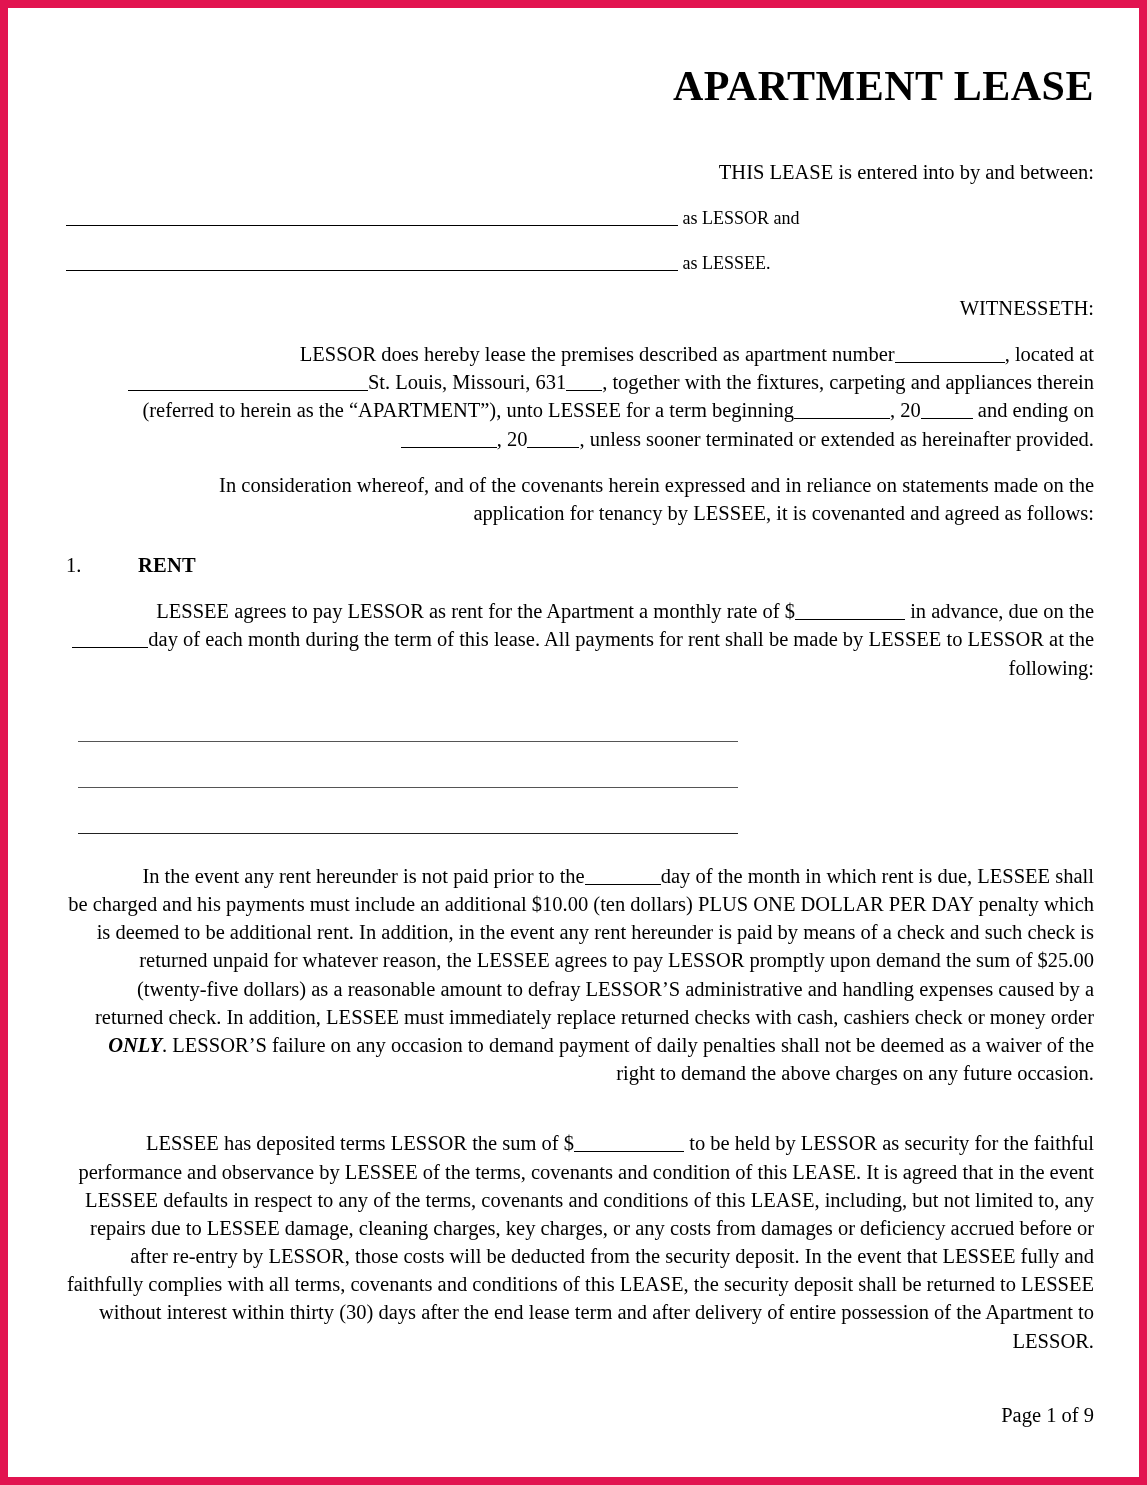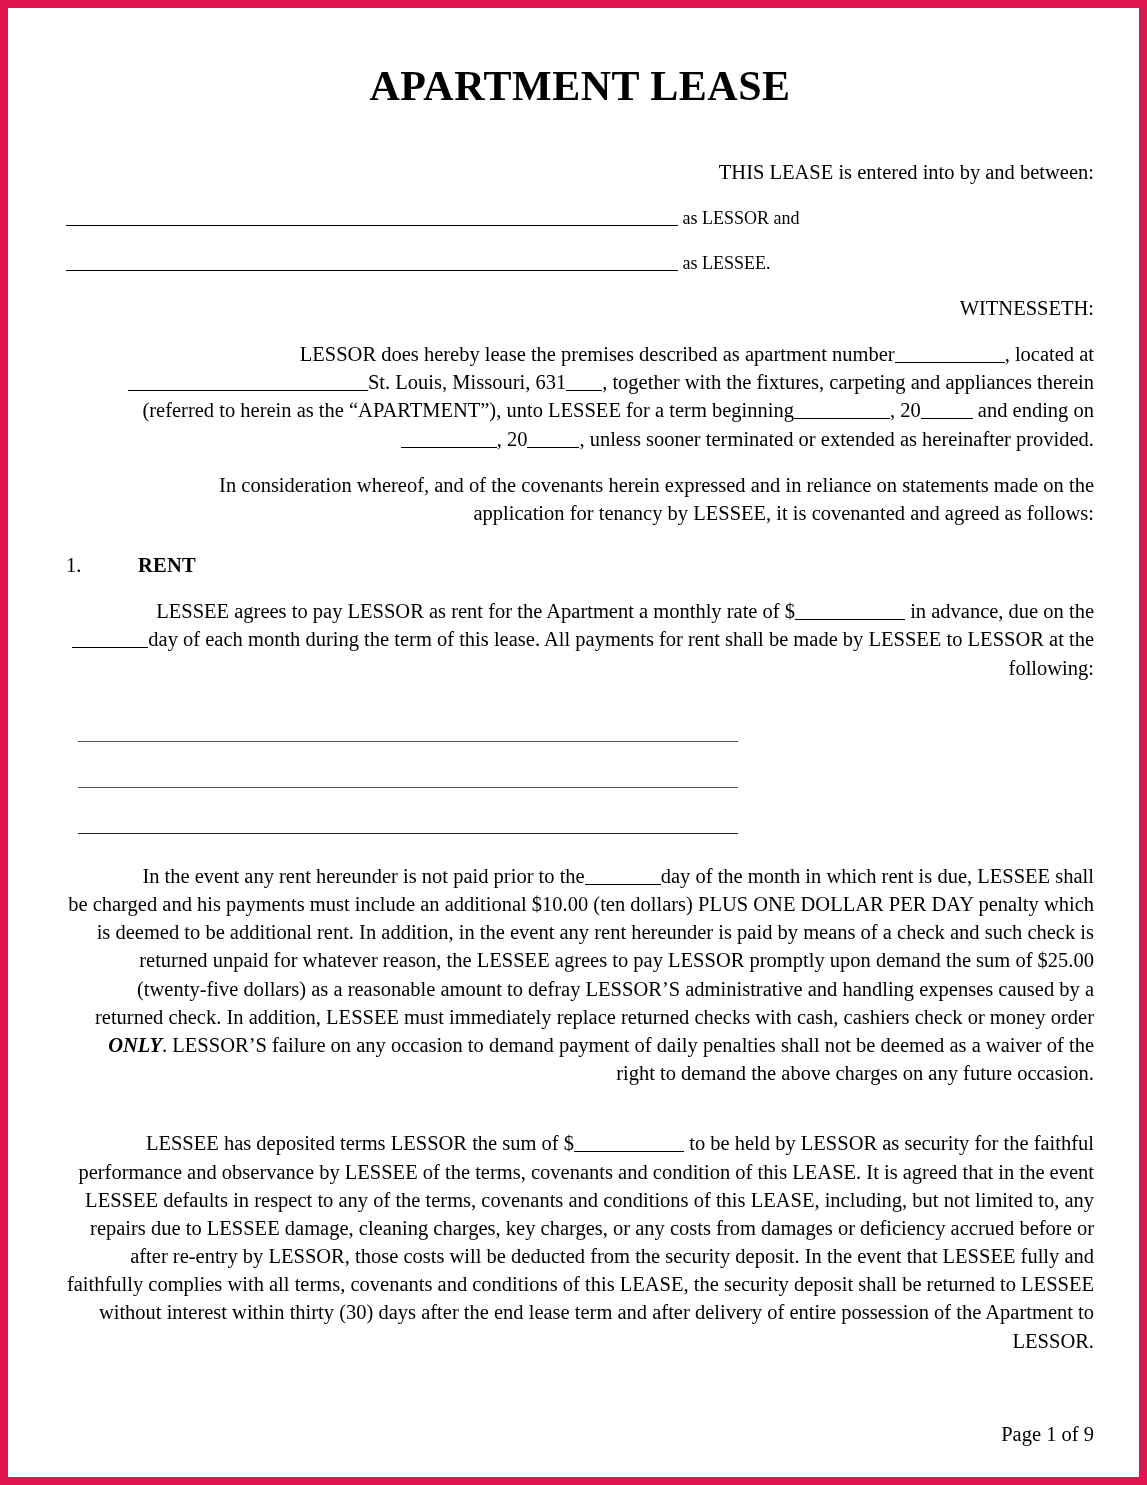--- a/index.html
+++ b/index.html
@@ -27,21 +27,21 @@
   #page-inner {
     box-sizing: border-box;
     width: 100%;
     height: 100%;
     padding: 0 45px 0 58px;
     position: relative;
   }
 
   
   .doc-title {
-    text-align: center;
+    text-align: right;
     font-size: 42px;
     font-weight: bold;
     letter-spacing: 0.5px;
     margin: 0;
     padding-top: 56px;
     line-height: 1.05;
   }
 
   
   .para {
@@ -112,21 +112,21 @@
     font-weight: bold;
     letter-spacing: 0.2px;
   }
 
   .bold { font-weight: bold; font-style: italic; }
 
   
   .page-footer {
     position: absolute;
     right: 45px;
-    bottom: 30px;
+    bottom: 49px;
     font-size: 20.5px;
     line-height: 1.2;
   }
 </style>
 </head>
 <body>
 
 <div id="page-frame">
   <div id="page-inner">
 

